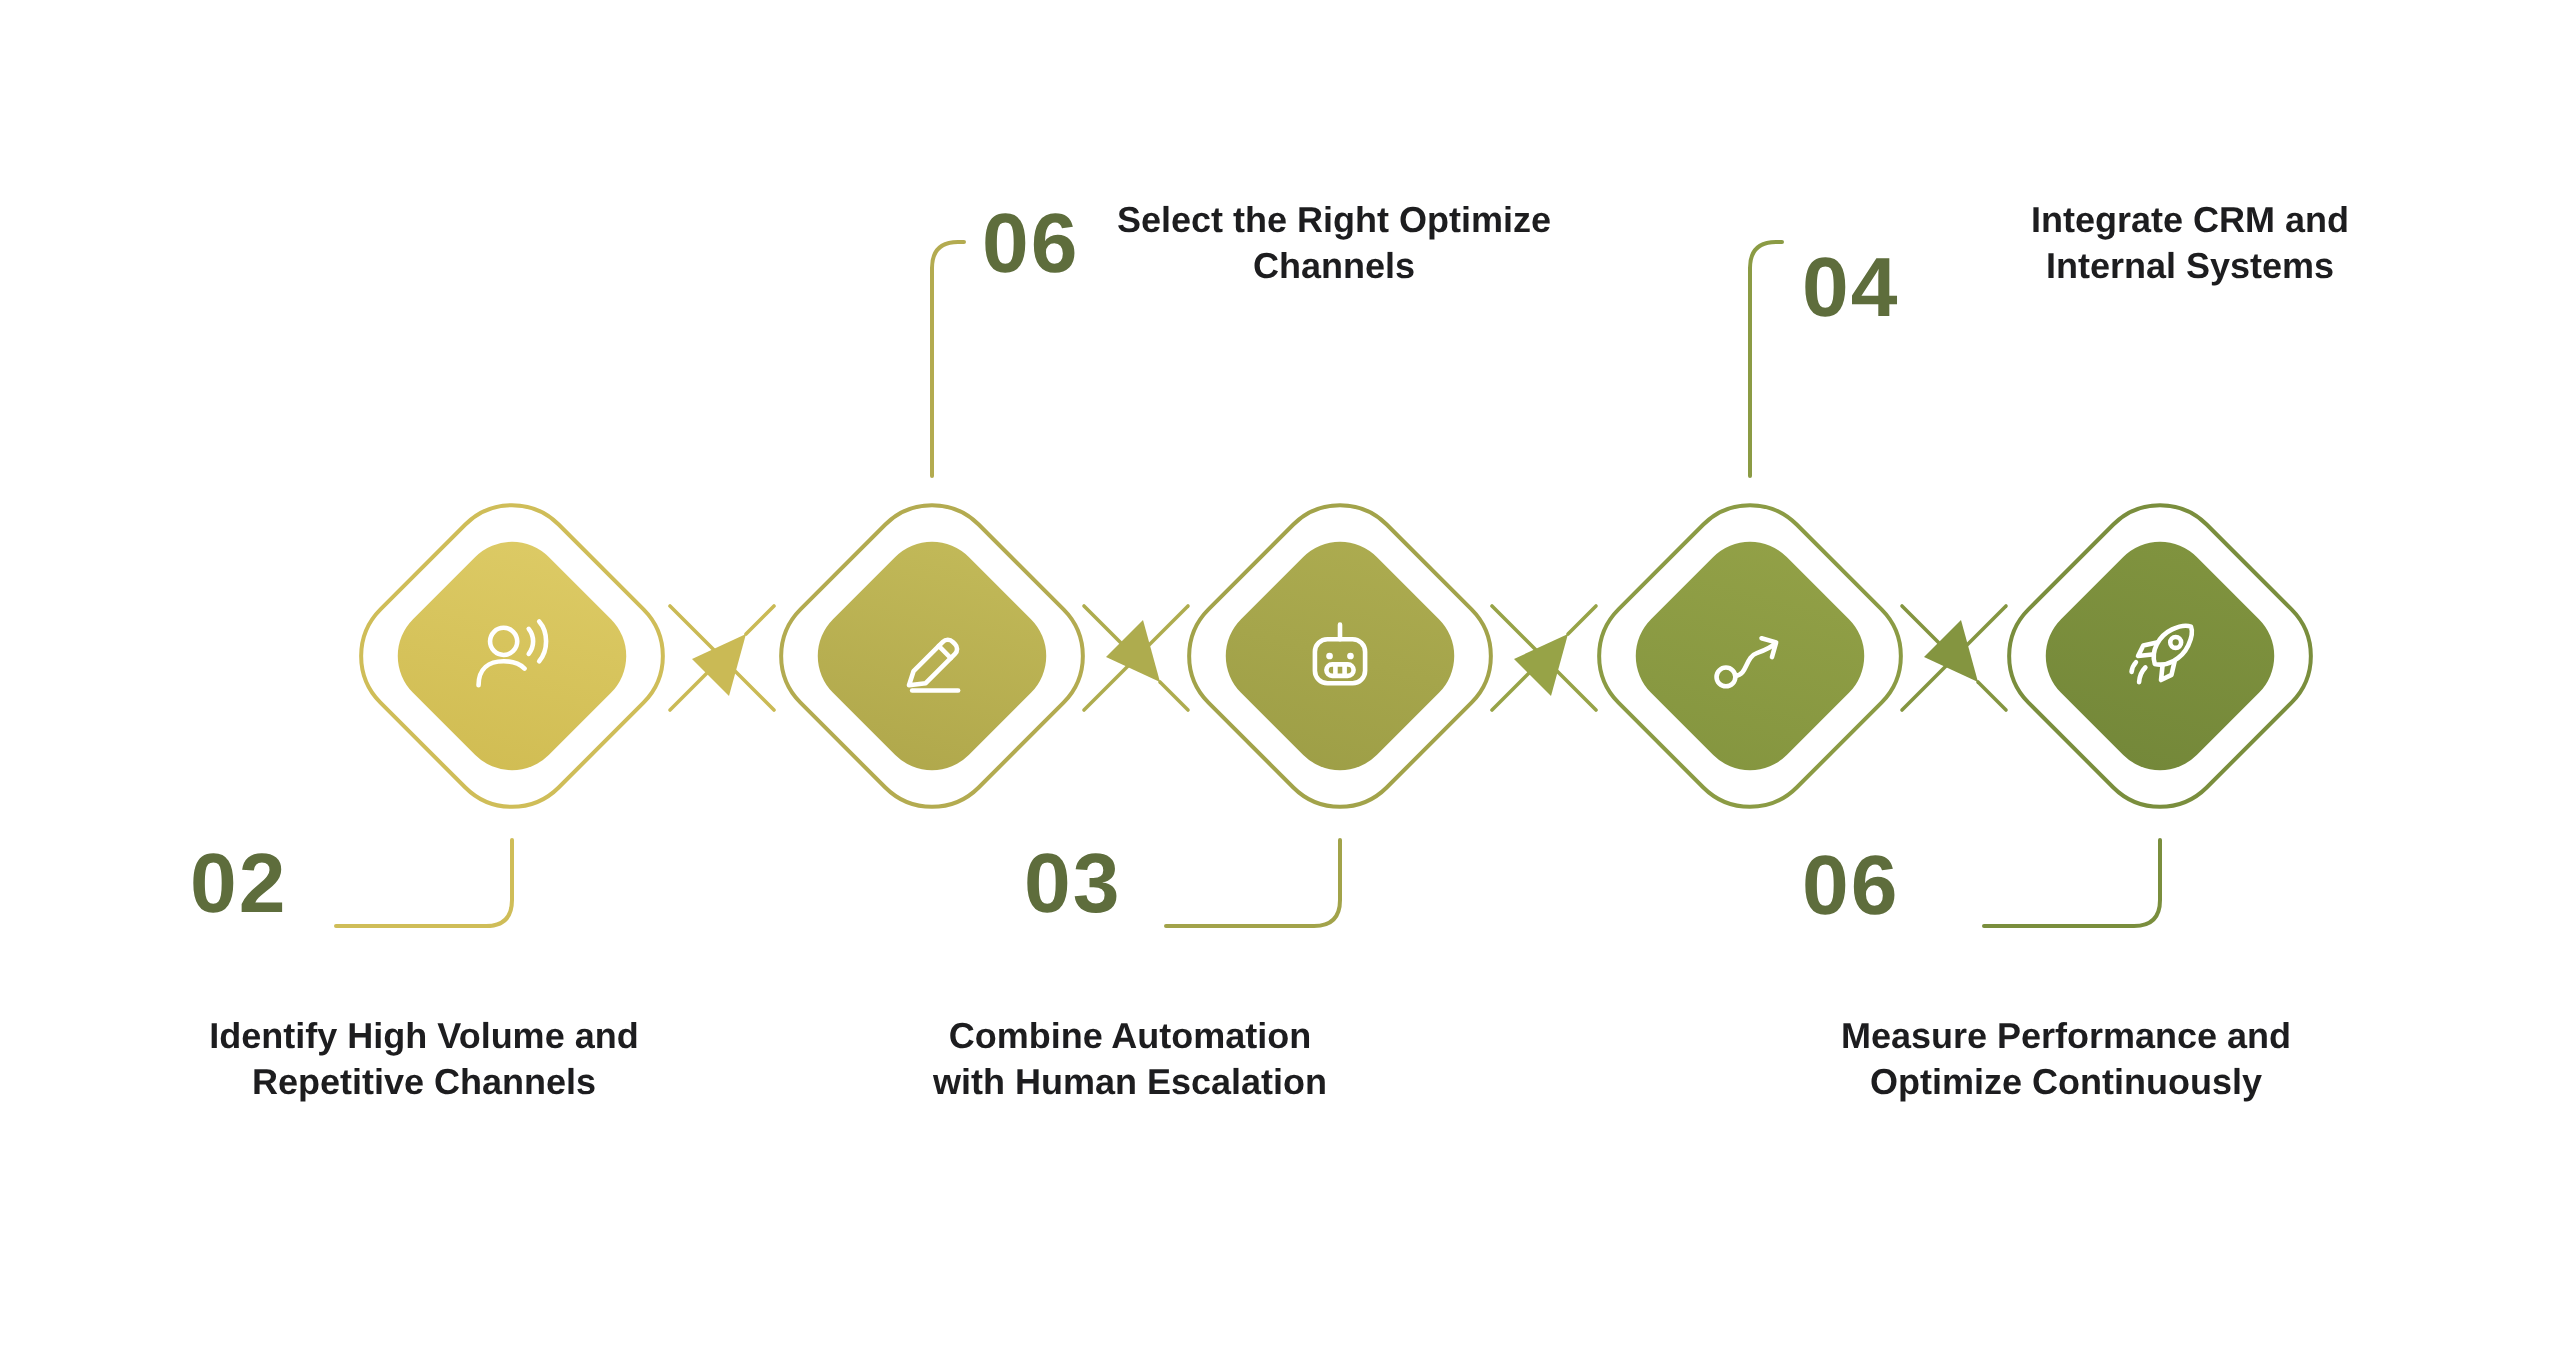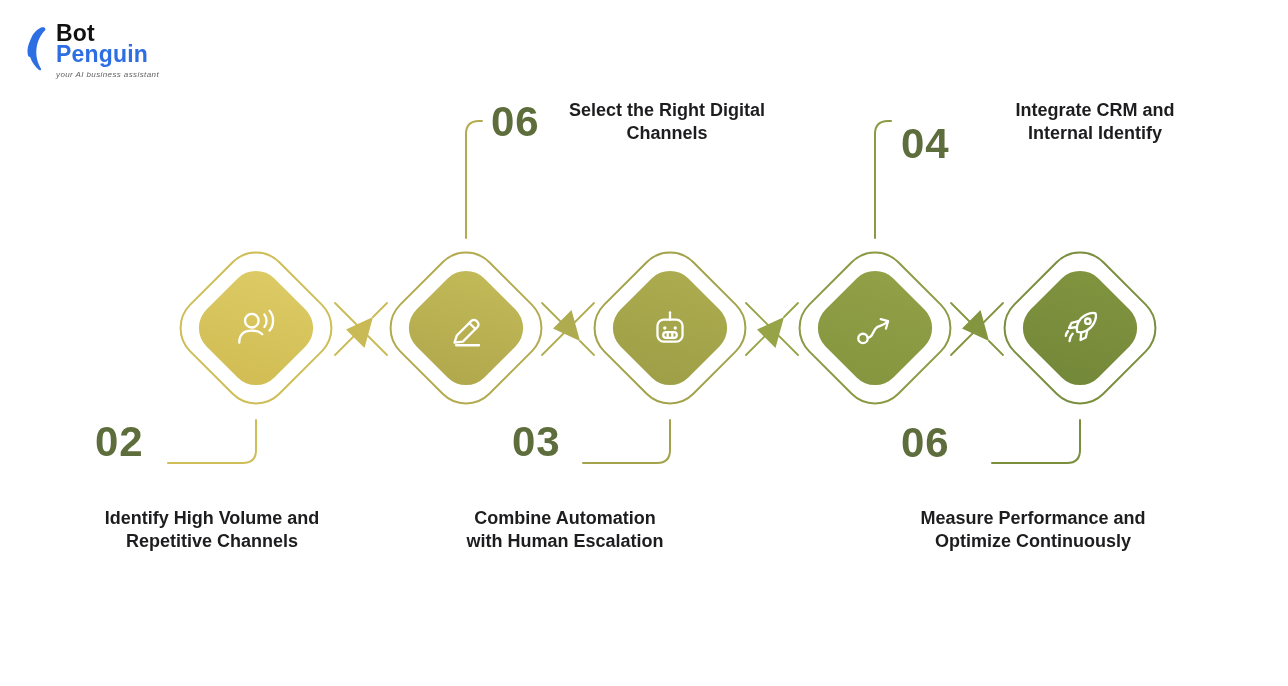--- a/index.html
+++ b/index.html
@@ -51,34 +51,20 @@
   .t2{left:527px;width:280px;top:99px;}
   .t3{left:425px;width:280px;top:507px;}
   .t4{left:955px;width:280px;top:99px;}
   .t5{left:883px;width:300px;top:507px;}
 </style>
 </head>
 <body>
 
 <div class="stage" style="--numc: #5e6d3c; --txt: #1d1d1f;">
 
-  <div class="logo">
-    <svg class="penguin" viewBox="0 0 30 48" style="color: rgb(45, 110, 227);">
-      <path fill="currentColor" d="M21.5,0.8 C17,2.2 12.5,6.5 10,12 C7,18.5 6.5,26.5 9,33.5
-        C10.8,38.5 14,43 18,46.2 C19.6,47.4 21.2,46.6 20.2,44.8 C16.2,38.2 14.6,30.5 15.6,23
-        C16.6,15.5 20,8.5 24.6,4.2 C26,2.8 24.4,0 21.5,0.8 Z"></path>
-      <path fill="currentColor" d="M9.5,14 C6.5,18.5 5.2,24.5 6.2,30 C6.8,33.2 9.2,33.4 9.2,30
-        C9.1,24.5 9.6,19 11.5,14.2 Z"></path>
-    </svg>
-    <div class="logo-text">
-      <div class="logo-bot" style="color: rgb(17, 17, 17);">Bot</div>
-      <div class="logo-penguin" style="color: rgb(45, 110, 227);">Penguin</div>
-      <div class="logo-tagline" style="color: rgb(95, 95, 95);">your AI business assistant</div>
-    </div>
-  </div>
 
   <section class="step" style="--cx: 256px; --f1: #ddcb66; --f2: #d0bc52; --line: #cfbd58;">
     <div class="outer"></div>
     <div class="inner"></div>
     <svg class="dicon" viewBox="0 0 44 44">
       <circle cx="18" cy="15" r="6.5"></circle>
       <path d="M6,36 C6,28 11,24.5 18,24.5 C22,24.5 25.6,25.6 28,28"></path>
       <path d="M30,9 C32.8,12.5 32.8,17.5 30,21"></path>
       <path d="M35,5.5 C39.4,10.5 39.4,19.5 35,24.5"></path>
     </svg>
@@ -102,21 +88,21 @@
     <div class="inner"></div>
     <svg class="dicon" viewBox="0 0 44 44">
       <path d="M11,36 L13.2,29.2 L27.2,15.2 A3.3,3.3 0 0 1 31.9,15.2 L33,16.3 A3.3,3.3 0 0 1 33,21 L19,35 Z"></path>
       <line x1="25.2" y1="17.2" x2="31" y2="23"></line>
       <path d="M12.5,38.5 L34.5,38.5"></path>
     </svg>
     <svg class="conn c2" width="40" height="128" viewBox="0 0 40 128">
       <path d="M11,122 L11,18 Q11,5 24,5 L27,5"></path>
     </svg>
     <div class="num n2">06</div>
-    <div class="title t2">Select the Right Digital
+    <div class="title t2">Select the Right Optimize
 Channels</div>
   </section>
 
   <svg class="junction j2" viewBox="0 0 64 64" style="--jc: #aeac4e;">
     <line x1="6" y1="58" x2="58" y2="6"></line>
     <line x1="6" y1="6" x2="26" y2="26"></line>
     <line x1="44" y1="44" x2="58" y2="58"></line>
     <polygon points="44,44 17,31.5 35.5,13"></polygon>
   </svg>
 
@@ -153,21 +139,21 @@
     <svg class="dicon" viewBox="0 0 44 44">
       <circle cx="10.5" cy="32" r="4.5"></circle>
       <path d="M15,31.5 C21,31 19.5,22.5 25.5,20.5 C29,19.3 31.5,18.5 34,16"></path>
       <path d="M27.5,13.5 L34.5,15.5 L32.5,22.5"></path>
     </svg>
     <svg class="conn c4" width="40" height="128" viewBox="0 0 40 128">
       <path d="M11,122 L11,18 Q11,5 24,5 L27,5"></path>
     </svg>
     <div class="num n4">04</div>
     <div class="title t4">Integrate CRM and
-Internal Identify</div>
+Internal Systems</div>
   </section>
 
   <svg class="junction j4" viewBox="0 0 64 64" style="--jc: #849540;">
     <line x1="6" y1="58" x2="58" y2="6"></line>
     <line x1="6" y1="6" x2="26" y2="26"></line>
     <line x1="44" y1="44" x2="58" y2="58"></line>
     <polygon points="44,44 17,31.5 35.5,13"></polygon>
   </svg>
 
   <section class="step" style="--cx: 1080px; --f1: #81943f; --f2: #738739; --line: #7a8e3d;">

